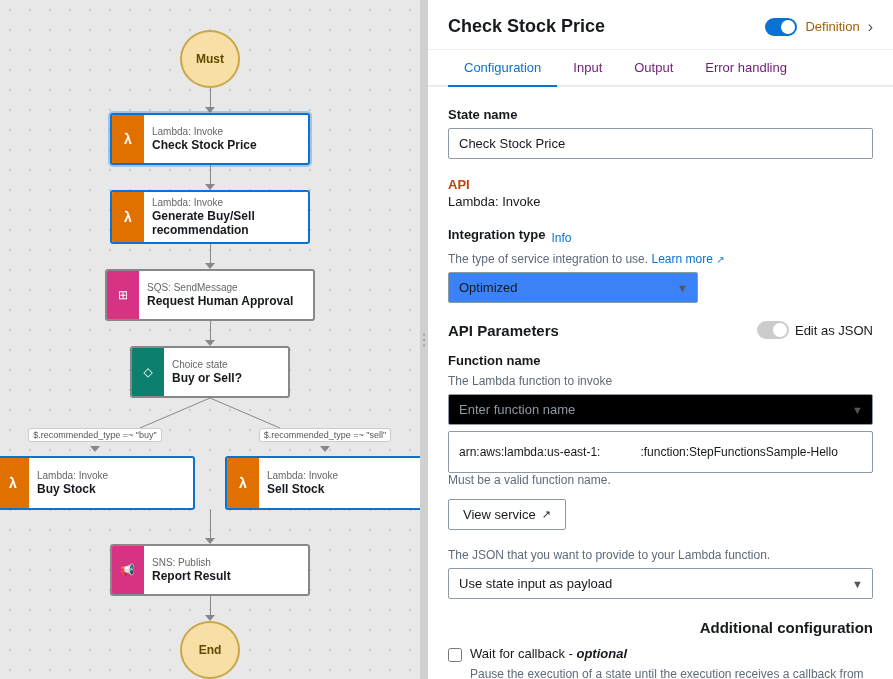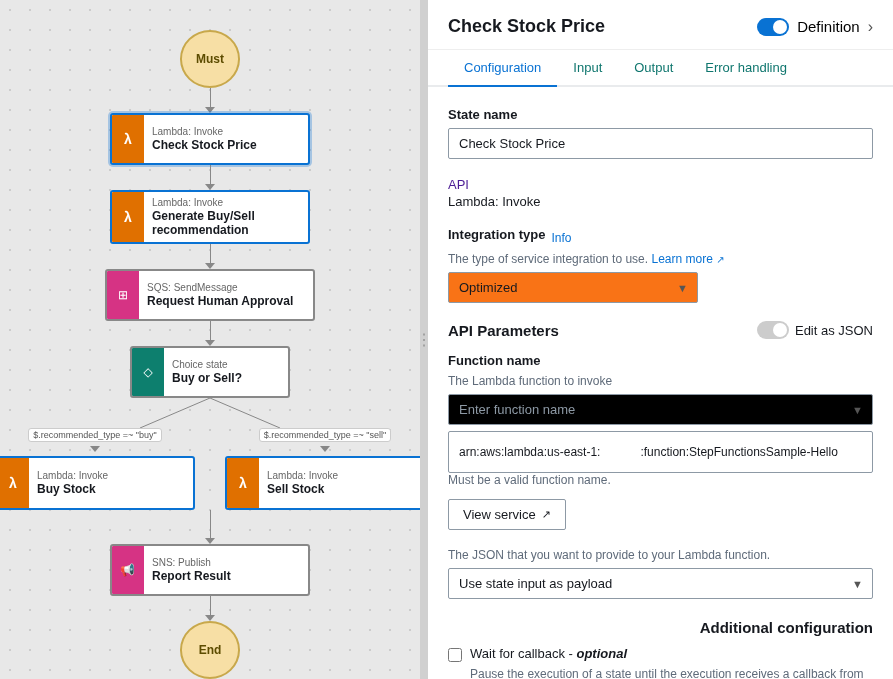--- a/index.html
+++ b/index.html
@@ -73,42 +73,42 @@
       position: absolute;
       width: 14px;
       height: 14px;
       background: white;
       border-radius: 50%;
       top: 2px;
       right: 2px;
     }
 
     .definition-label {
-      font-size: 15px;
-      color: #000000;
+      font-size: 13px;
+      color: #a16207;
     }
 
     .chevron-right {
       color: #555;
       font-size: 16px;
     }
 
     
     .tabs {
       display: flex;
       border-bottom: 2px solid #e9ebed;
       padding: 0 20px;
       gap: 0;
     }
 
     .tab {
       padding: 10px 16px;
       cursor: pointer;
       font-size: 13px;
-      color: #0f766e;
+      color: #701a75;
       border-bottom: 2px solid transparent;
       margin-bottom: -2px;
       white-space: nowrap;
     }
 
     .tab.active {
       color: #0972d3;
       border-bottom: 2px solid #0972d3;
       font-weight: 500;
     }
@@ -147,22 +147,22 @@
       background: #fff;
       outline: none;
     }
 
     .api-row {
       margin-bottom: 18px;
     }
 
     .api-label {
       font-size: 13px;
-      font-weight: 400;
-      color: #4c1d95;
+      font-weight: 700;
+      color: #c2410c;
       margin-bottom: 2px;
     }
 
     .api-value {
       font-size: 13px;
       color: #16191f;
     }
 
     .integration-type-header {
       display: flex;
@@ -193,21 +193,21 @@
       width: 250px;
     }
 
     .select-input {
       width: 100%;
       padding: 7px 32px 7px 10px;
       border: 1px solid #8d99a5;
       border-radius: 2px;
       font-size: 13px;
       color: #16191f;
-      background: #f97316;
+      background: #3b82f6;
       appearance: none;
       cursor: pointer;
       outline: none;
     }
 
     .select-arrow {
       position: absolute;
       right: 10px;
       top: 50%;
       transform: translateY(-50%);

